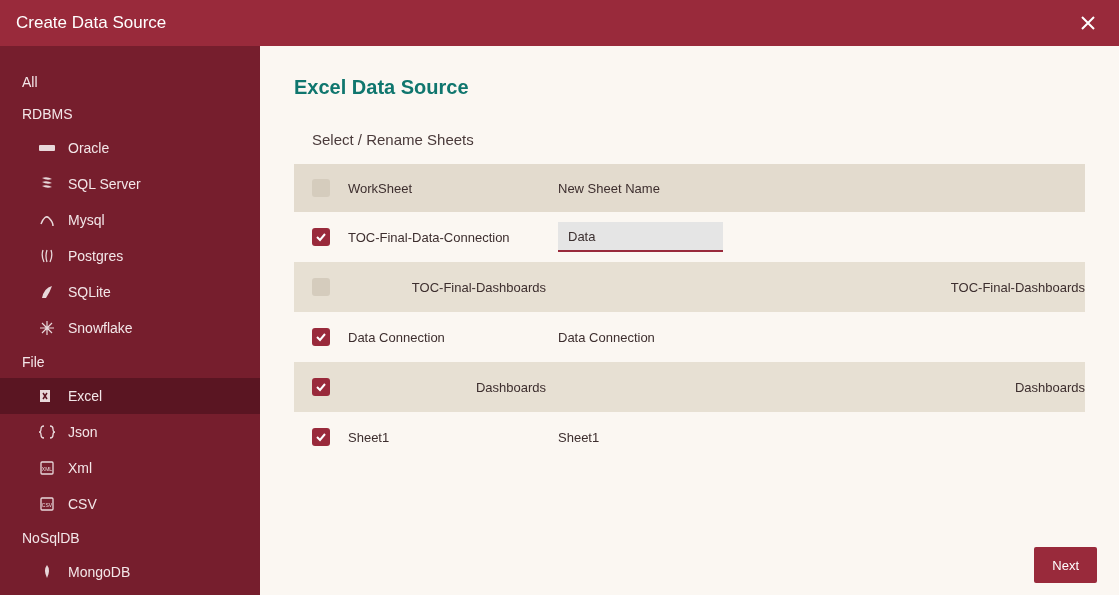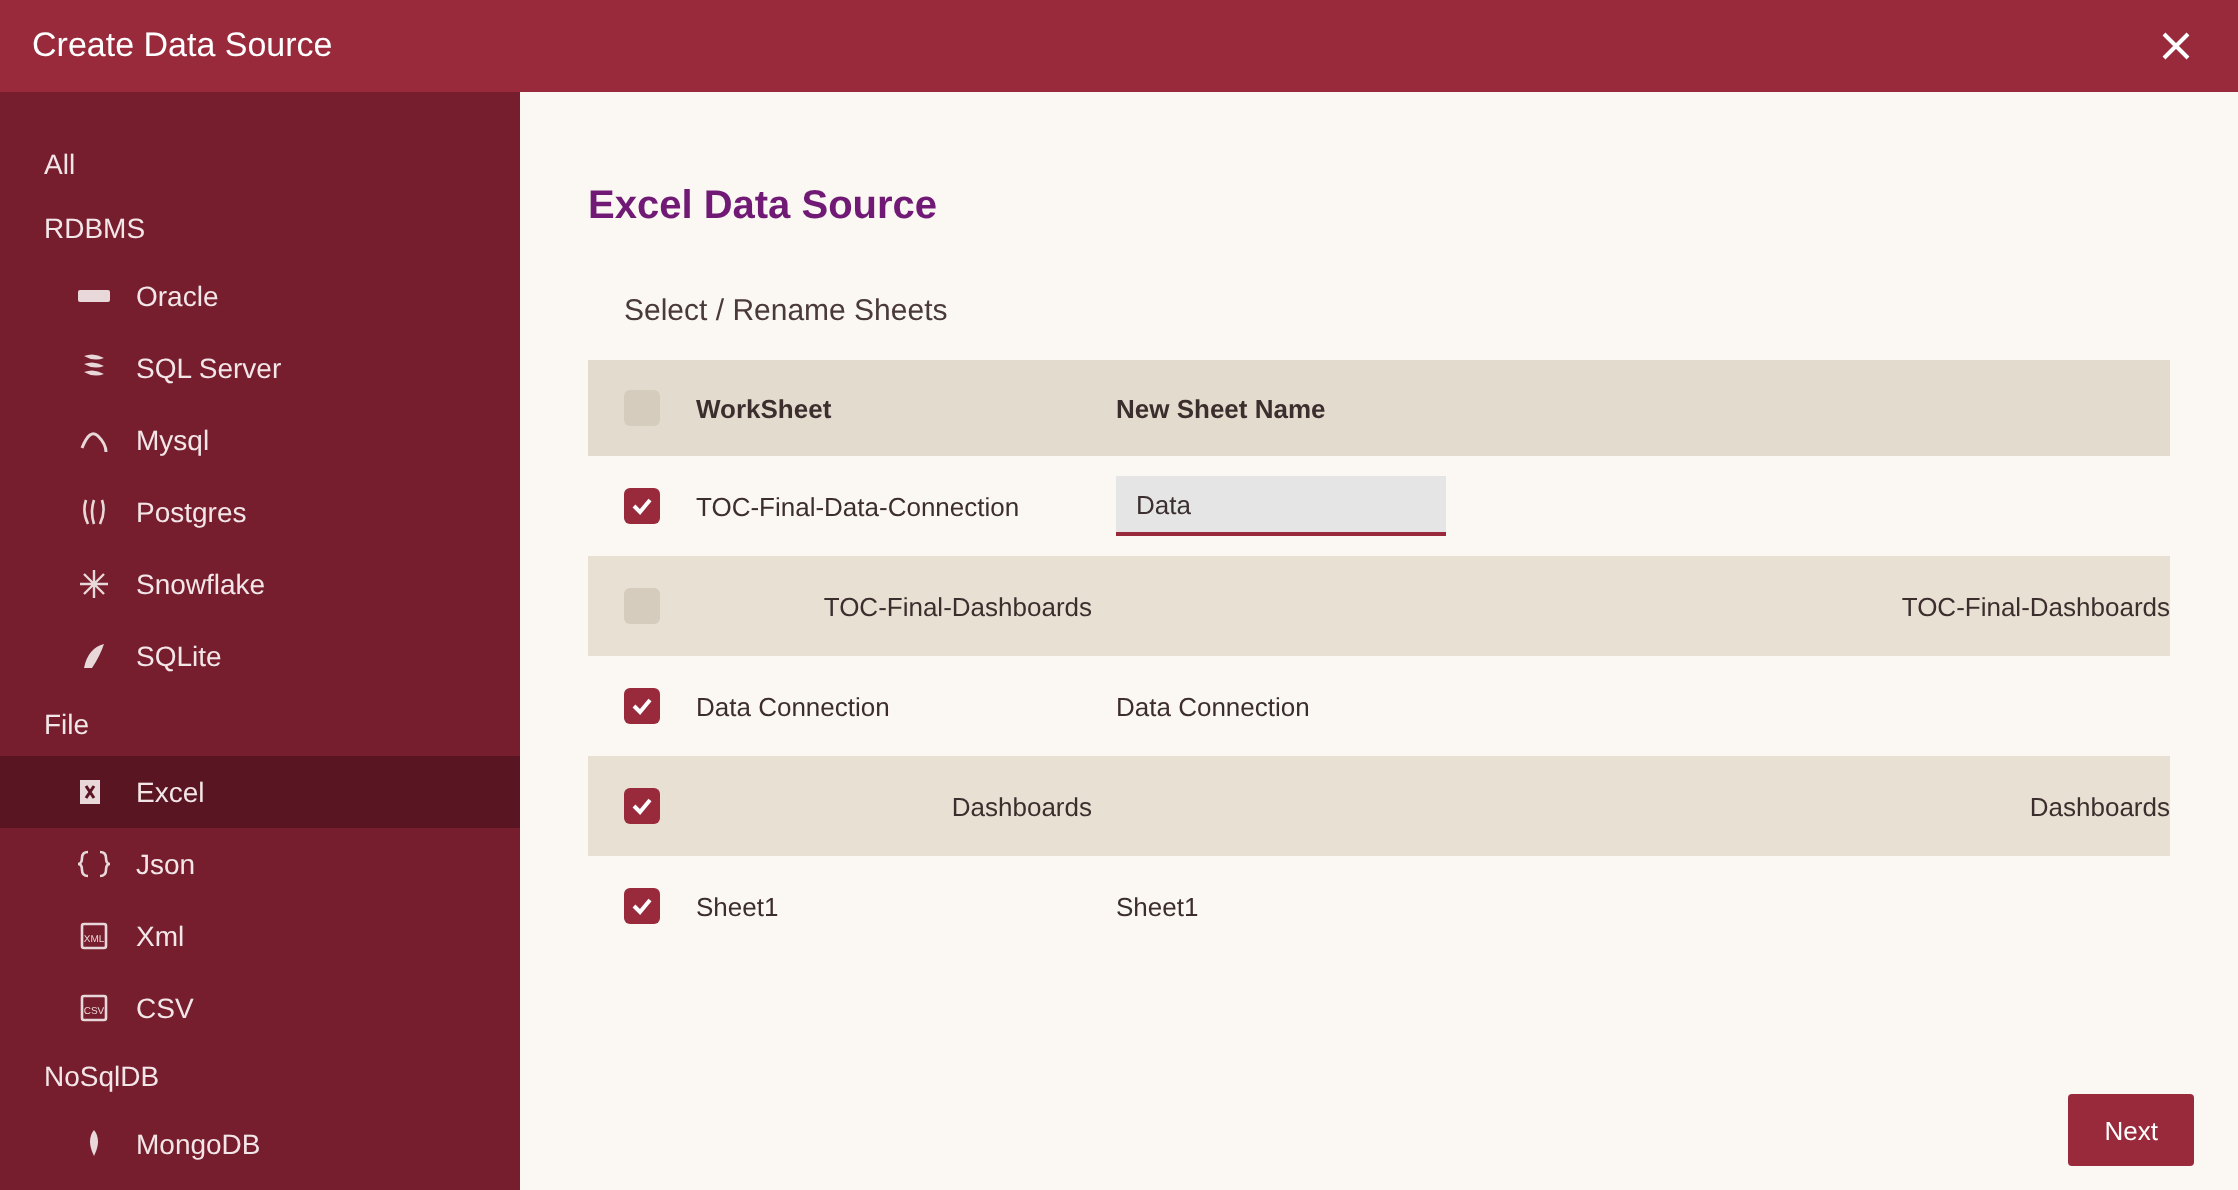--- a/index.html
+++ b/index.html
@@ -51,34 +51,34 @@
   .sidebar .icon svg { fill: #e8d8da; }
 
   .main {
     flex: 1;
     background: #fbf7f2;
     display: flex;
     flex-direction: column;
     min-width: 0;
   }
   .main-inner { padding: 30px 34px 0 34px; flex: 1; overflow: auto; }
-  .main h1.page-title { font-size: 20px; font-weight: 600; color: #701a75; margin-bottom: 32px; margin-top: 16px; }
+  .main h1.page-title { font-size: 20px; font-weight: 600; color: #0f766e; margin-bottom: 32px; }
   .main .section-title { font-size: 15px; color: #4a3a3a; padding-left: 18px; margin-bottom: 16px; }
 
   .table { width: 100%; }
   .thead {
     display: flex; align-items: center;
     background: #e3dbce;
     height: 48px;
     padding-left: 12px;
   }
   .col-check { width: 30px; display:flex; align-items:center; justify-content:center;}
   .col-ws    { width: 210px; padding-left: 12px; font-size: 13px; color: #3d2e2e; }
   .col-name  { flex: 1; padding-left: 12px; font-size: 13px; color: #3d2e2e; }
-  .thead .col-ws, .thead .col-name { font-weight: 700; }
+  .thead .col-ws, .thead .col-name { font-weight: 400; }
 
   .row {
     display: flex; align-items: center;
     height: 50px;
     padding-left: 12px;
   }
   .row.alt { background: #e7e0d3; text-align: right; }
   .row.plain { background: #fbf7f2; }
 
   .chk {
@@ -171,32 +171,32 @@
         <span class="icon">
             <svg width="16" height="16" viewBox="0 0 16 16">
               <path d="M4 2 Q2 8 5 14 M8 2 Q6 8 8 14 M12 2 Q14 8 11 14" stroke="#e8d8da" stroke-width="1.3" fill="none"></path>
             </svg>
           </span>
         <span>Postgres</span>
       </div>
       <div class="item">
         <span class="icon">
             <svg width="16" height="16" viewBox="0 0 16 16">
+              <path d="M3 14 Q5 4 13 2 Q11 8 7 14 Z" fill="#e8d8da"></path>
+            </svg>
+          </span>
+        <span>SQLite</span>
+      </div>
+      <div class="item">
+        <span class="icon">
+            <svg width="16" height="16" viewBox="0 0 16 16">
               <path d="M8 1 L8 15 M1 8 L15 8 M3 3 L13 13 M13 3 L3 13" stroke="#e8d8da" stroke-width="1.2"></path>
             </svg>
           </span>
         <span>Snowflake</span>
-      </div>
-      <div class="item">
-        <span class="icon">
-            <svg width="16" height="16" viewBox="0 0 16 16">
-              <path d="M3 14 Q5 4 13 2 Q11 8 7 14 Z" fill="#e8d8da"></path>
-            </svg>
-          </span>
-        <span>SQLite</span>
       </div>
 
       <div class="cat">File</div>
       <div class="item active">
         <span class="icon">
             <svg width="16" height="16" viewBox="0 0 16 16">
               <rect x="1" y="2" width="10" height="12" fill="#e8d8da"></rect>
               <path d="M4 5 L8 11 M8 5 L4 11" stroke="#5a1522" stroke-width="1.5"></path>
             </svg>
           </span>

